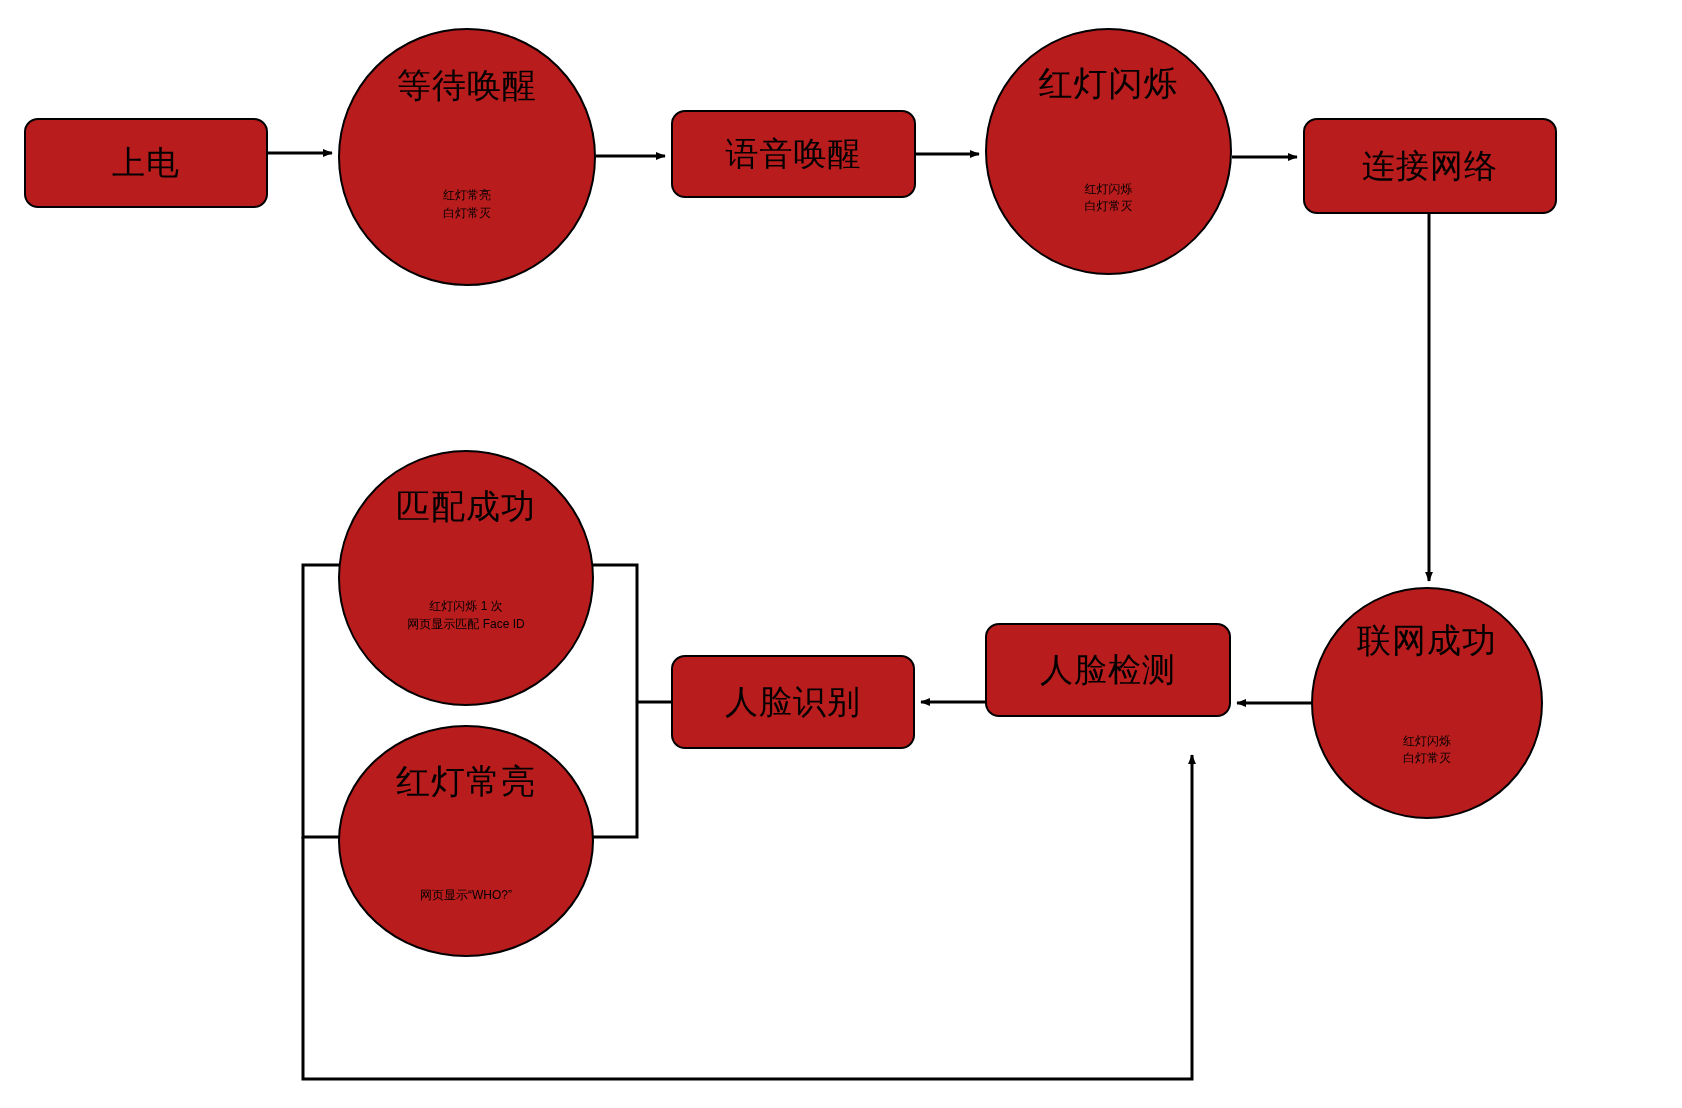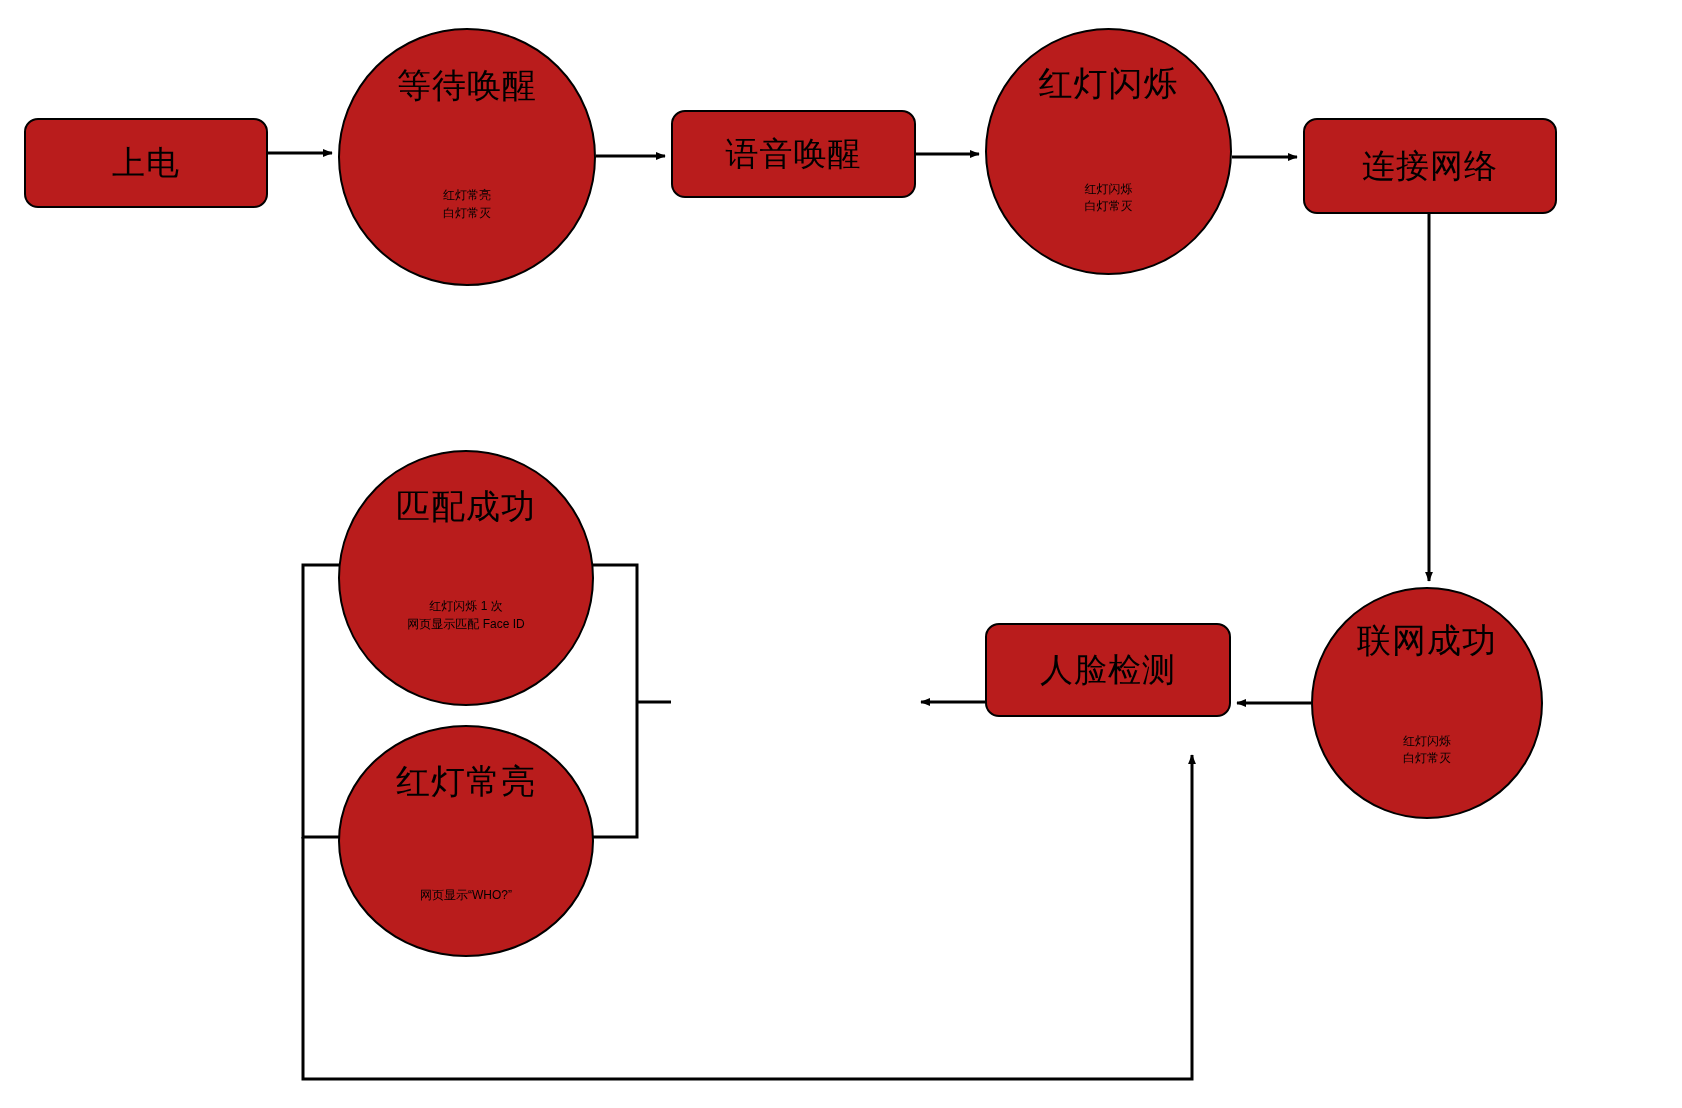--- a/index.html
+++ b/index.html
@@ -143,20 +143,23 @@
   <div class="node circle" id="n-net-ok">
     <div class="title">联网成功</div>
     <div class="sub">红灯闪烁
 白灯常灭</div>
   </div>
 
   <div class="node box" id="n-detect">
     <div class="title">人脸检测</div>
   </div>
 
+  <div class="node box" id="n-recognize">
+    <div class="title">人脸识别</div>
+  </div>
 
   <div class="node circle" id="n-match-ok">
     <div class="title">匹配成功</div>
     <div class="sub">红灯闪烁 1 次
 网页显示匹配 Face ID</div>
   </div>
 
   <div class="node circle" id="n-match-fail">
     <div class="title">红灯常亮</div>
     <div class="sub">网页显示“WHO?”</div>

